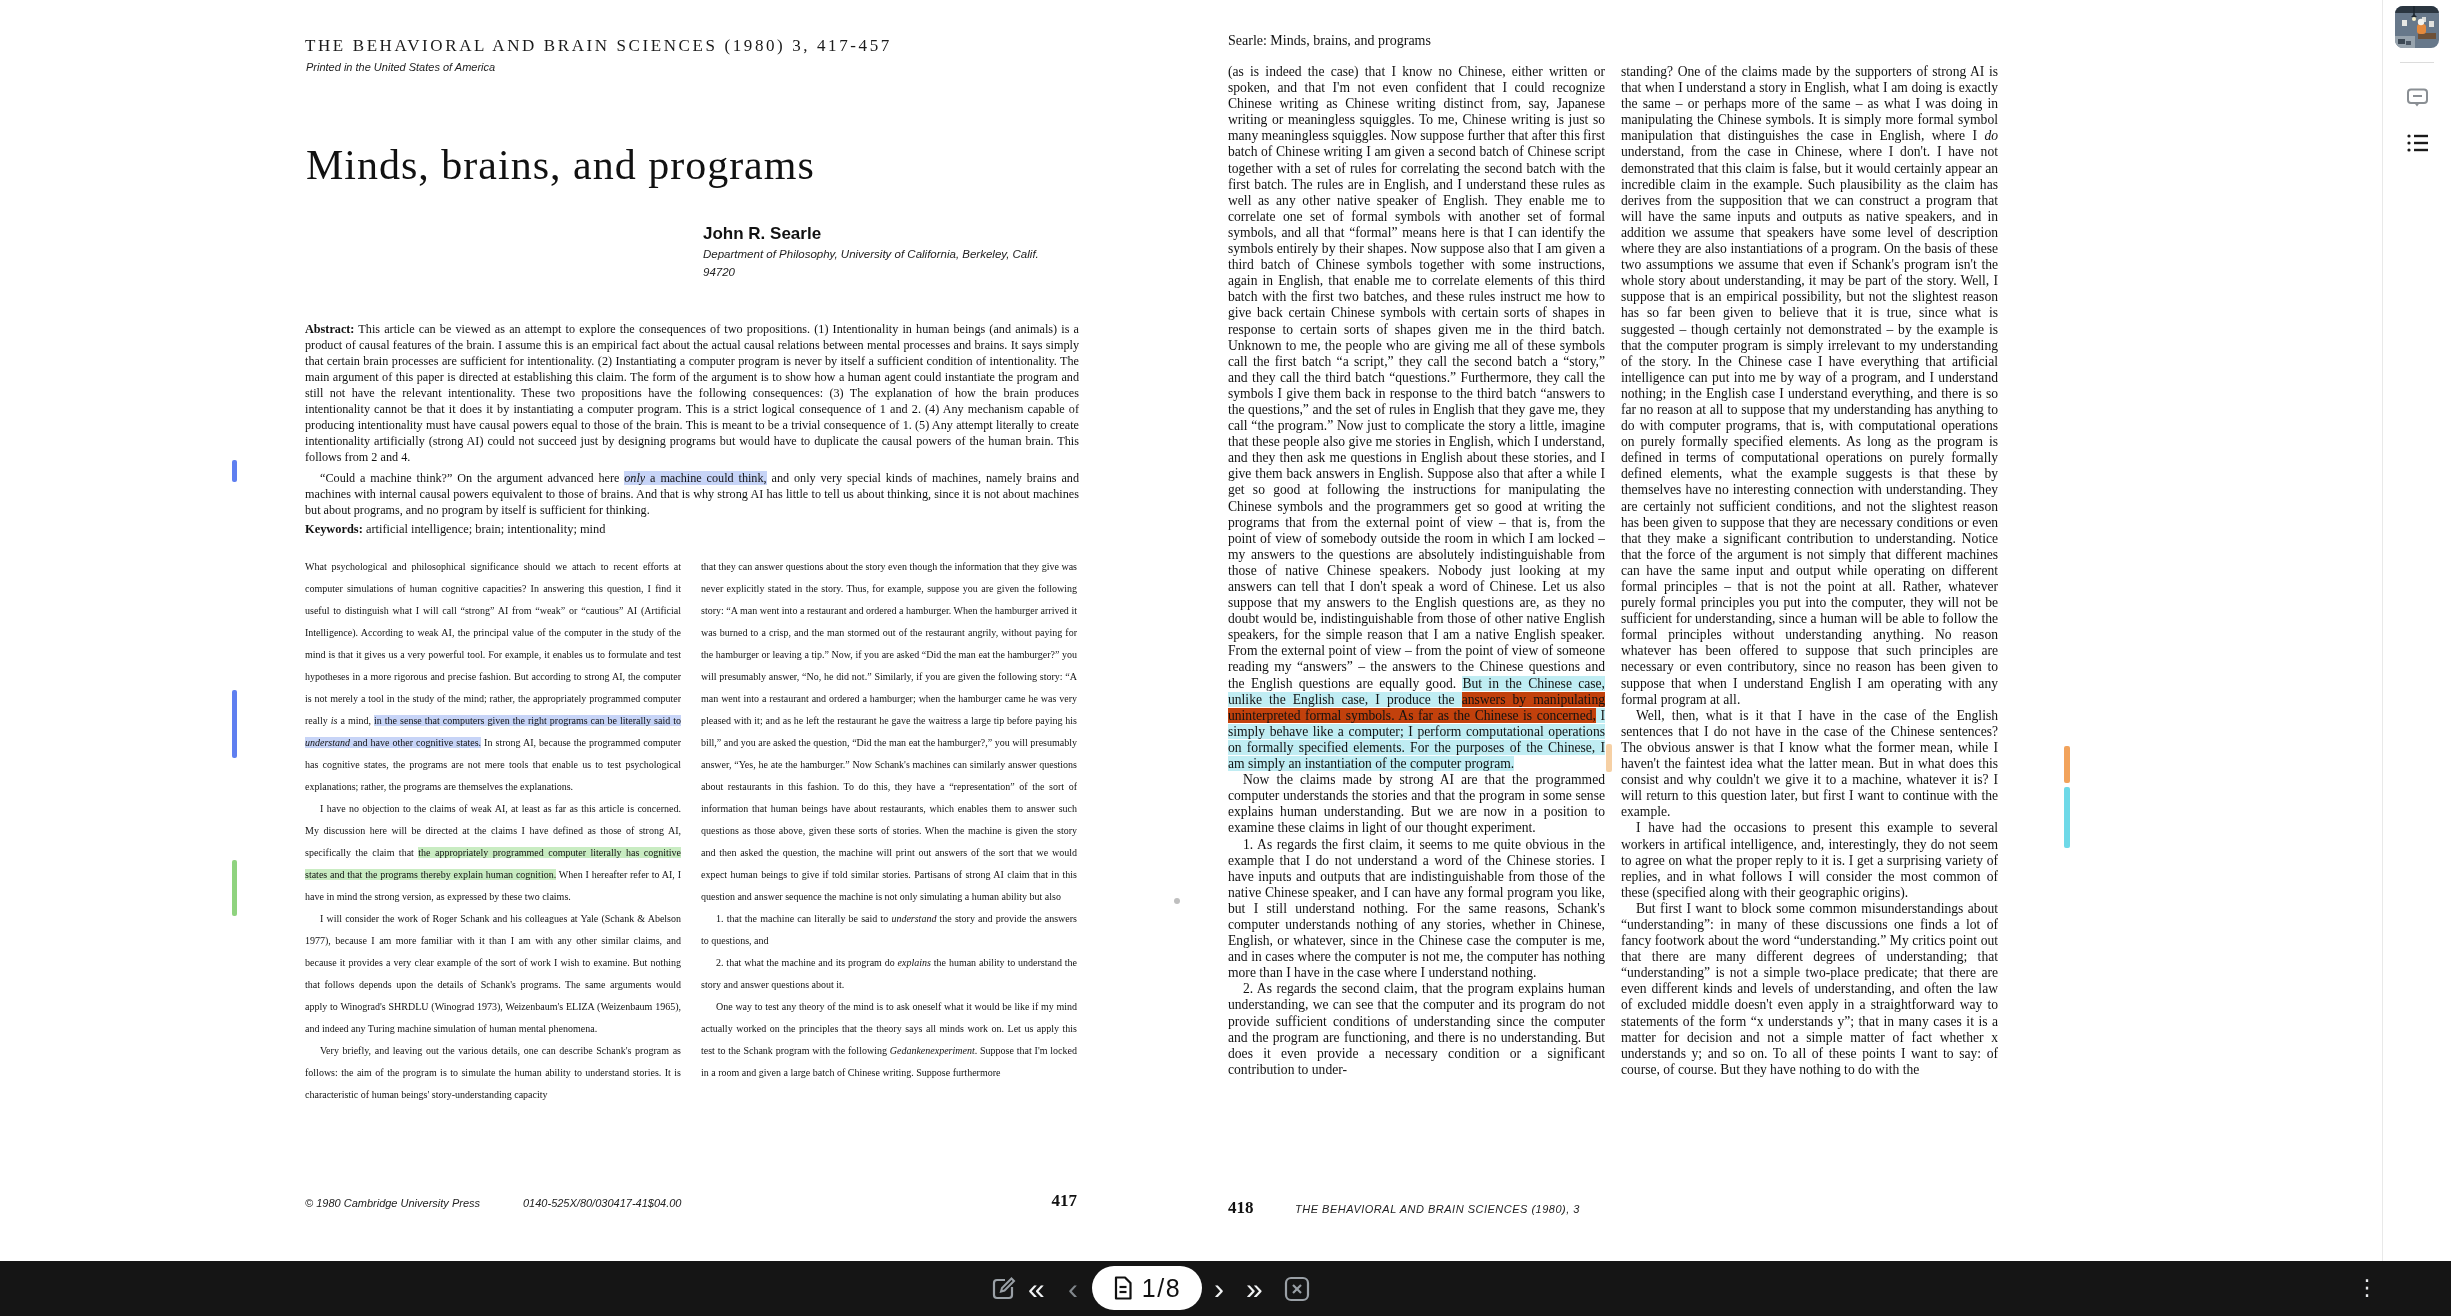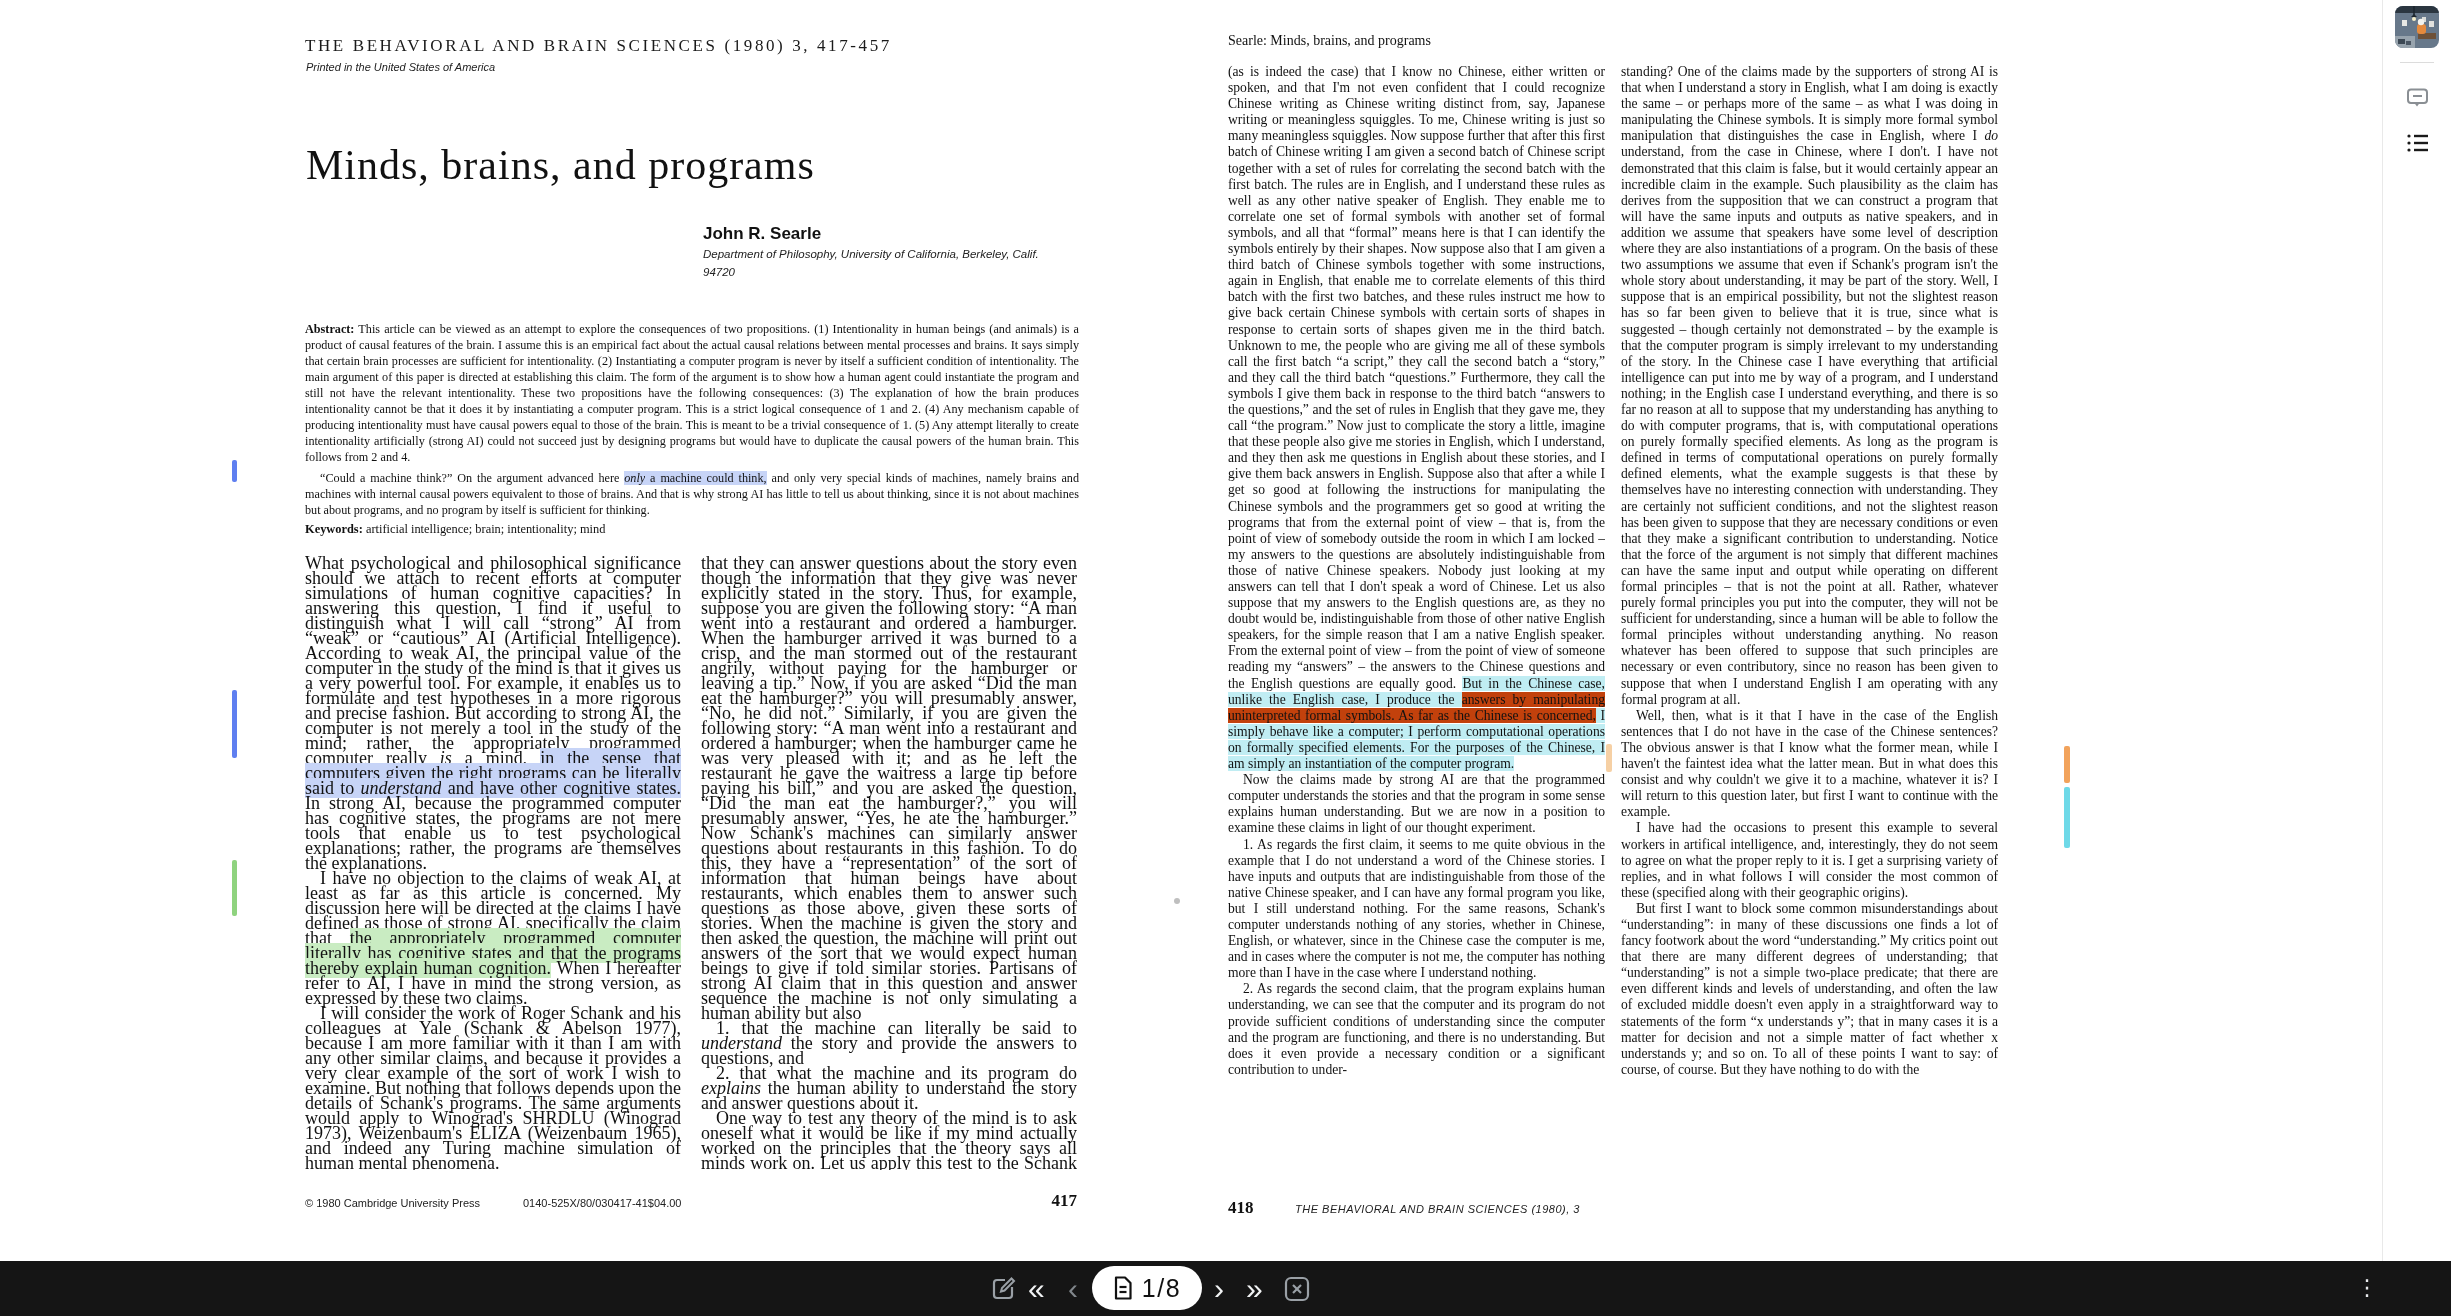--- a/index.html
+++ b/index.html
@@ -13,35 +13,35 @@
   .abs { position: absolute; }
   .journal-line { font-size: 17px; letter-spacing: 2.6px; color: #1a1a1a; }
   .printed-line { font-family: "Liberation Sans", sans-serif; font-style: italic; font-size: 11px; color: #222; }
   .article-title { font-size: 42px; font-weight: 400; letter-spacing: 1px; margin: 3px; }
   .author-name { font-family: "Liberation Sans", sans-serif; font-weight: 700; font-size: 17px; }
   .affil { font-family: "Liberation Sans", sans-serif; font-style: italic; font-size: 11.5px; color: #222; }
   .abstract { font-size: 12.2px; line-height: 16px; text-align: justify; }
   .abstract .para { margin: 0 0 5px 0; }
   .keywords { font-size: 12.4px; }
   .col { text-align: justify; overflow: hidden; }
-  .col-left-page { font-size: 18px; line-height: 15px; }
+  .col-left-page { font-size: 10px; line-height: 22px; }
   .col-right-page { font-size: 13.6px; line-height: 16.1px; }
   .para { margin: 0; }
   .para.indent { text-indent: 15px; }
   .running-head { font-size: 14px; }
   .sup { vertical-align: super; font-size: 70%; }
   .it { font-style: italic; }
   .bd { font-weight: 700; }
   
   .hl-blue  { background: #c7d4f7; margin-top: 11px; }
   .hl-green { background: #c9ecc2; }
   .hl-cyan  { background: #c0edf3; }
   .hl-tan   { background: #c2410c; }
   
-  .footer-sans { font-family: "Liberation Sans", sans-serif; font-size: 11px; color: #222; }
+  .footer-sans { font-family: "Liberation Sans", sans-serif; font-style: italic; font-size: 11px; color: #222; }
   .page-num { font-size: 17px; font-weight: 700; }
   .footer-caps { font-family: "Liberation Sans", sans-serif; font-size: 11px; letter-spacing: 0.5px; color: #222; }
   
   .margin-bar { position: absolute; border-radius: 2px; }
   .anchor-dot { position: absolute; width: 6px; height: 6px; border-radius: 50%; background: #bfbfbf; }
   
   .side-panel {
     position: absolute; right: 0; top: 0; width: 69px; height: 1261px;
     background: #ffffff; border-left: 1px solid #e9e9e9;
     display: flex; flex-direction: column; align-items: center;

